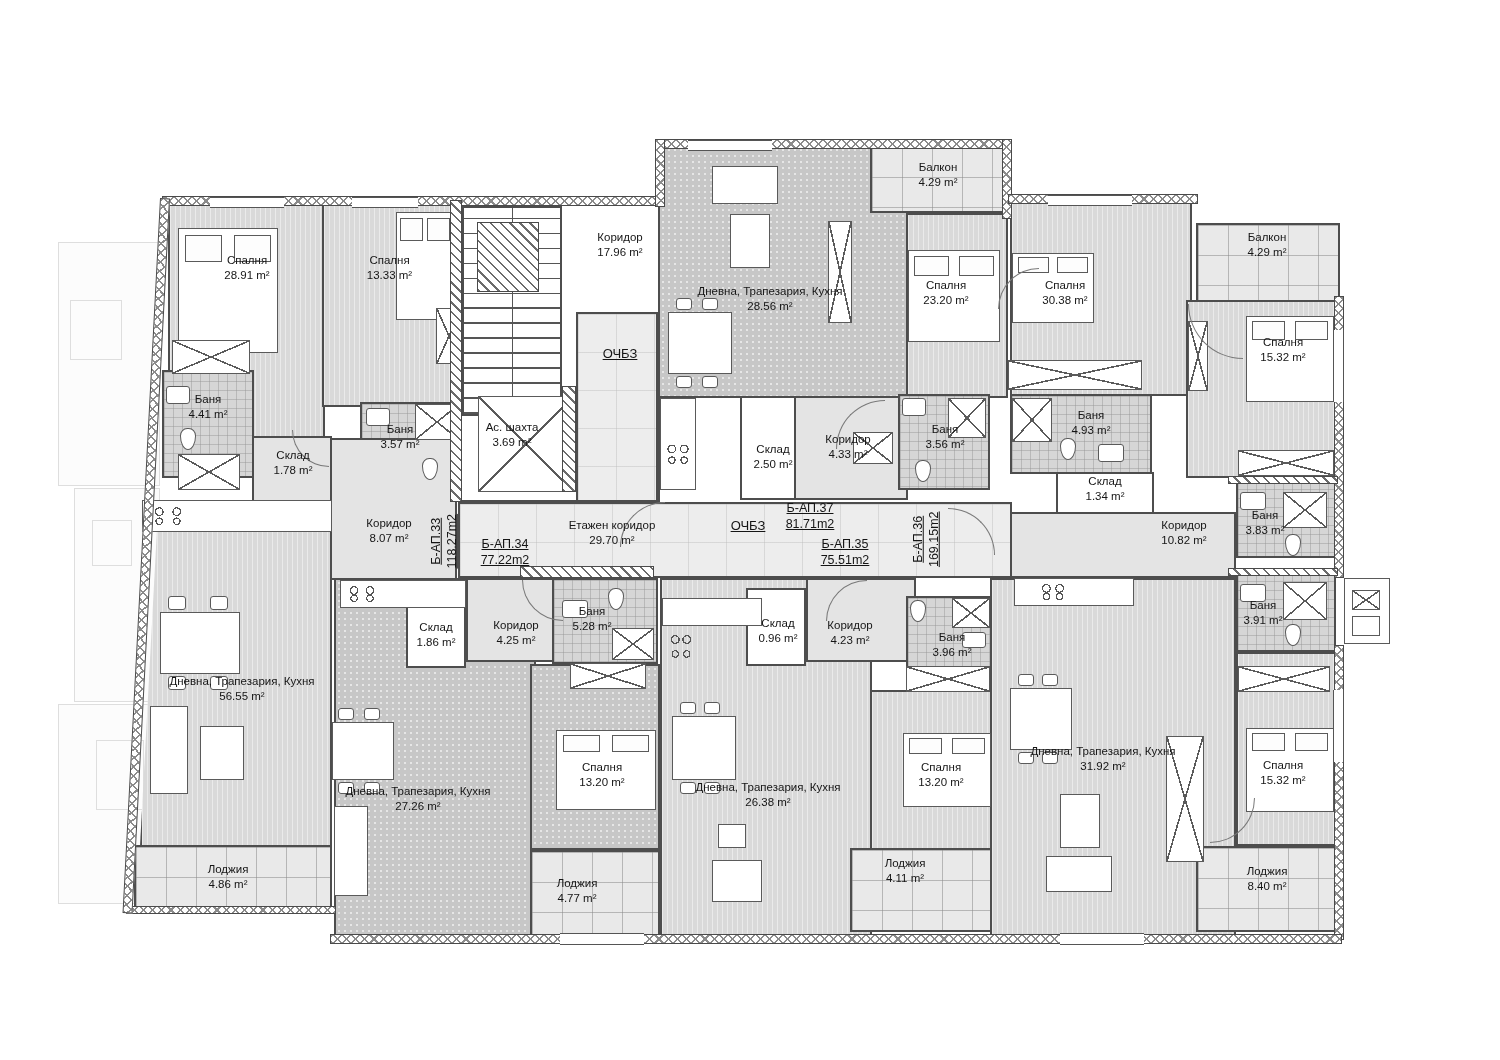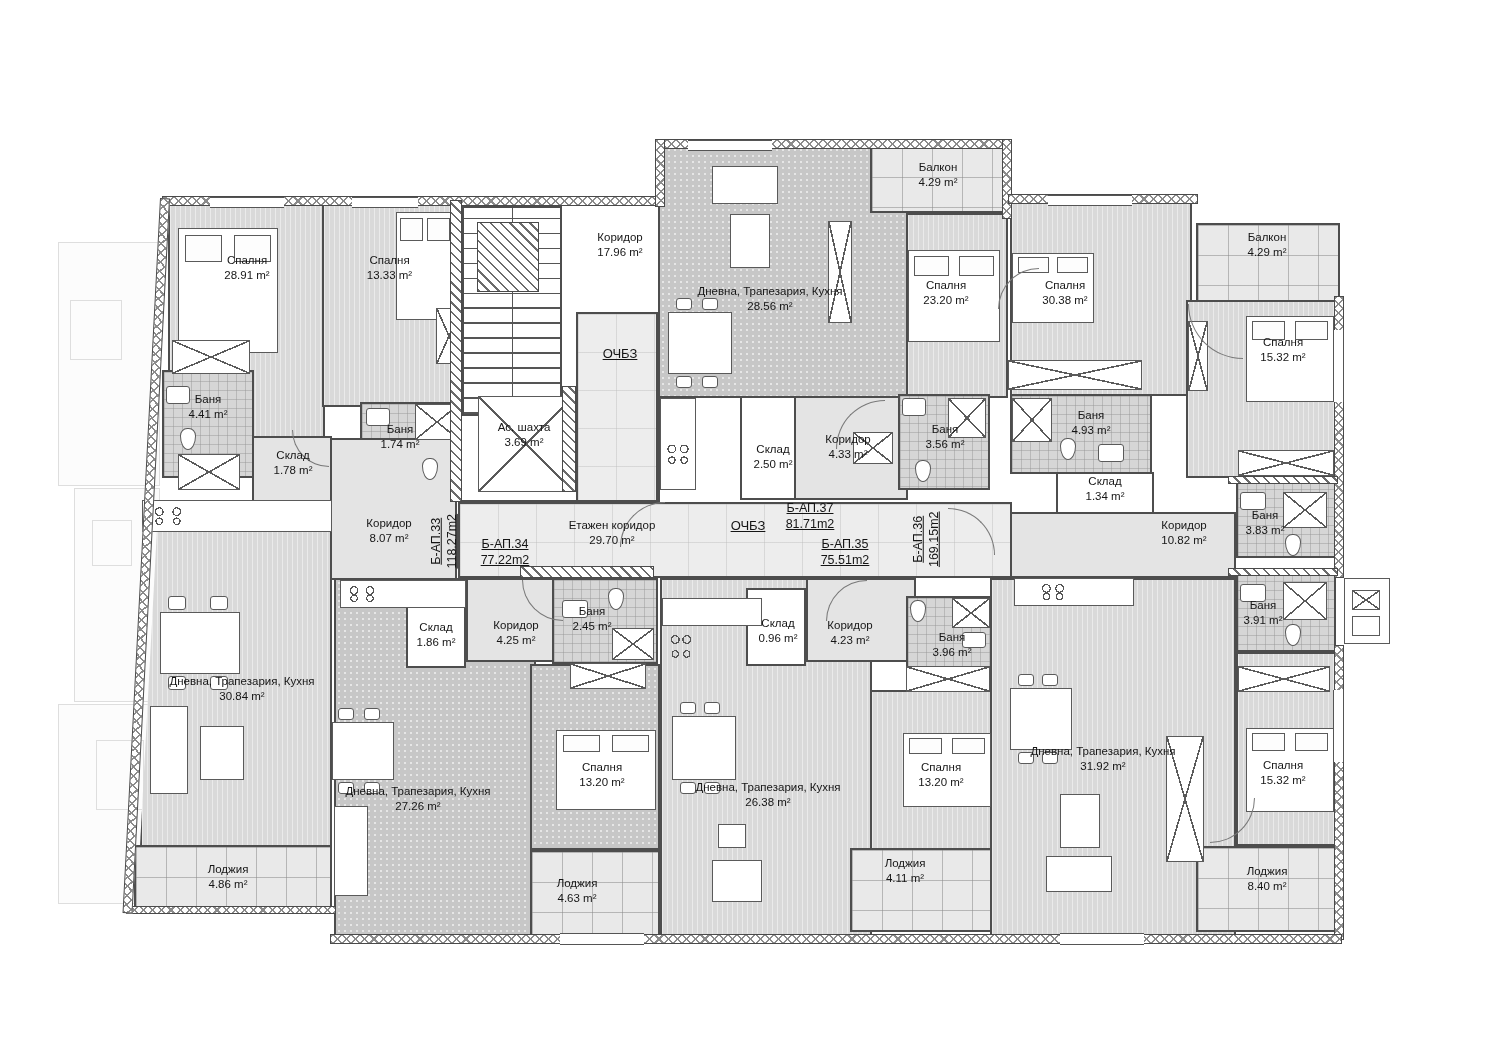--- a/index.html
+++ b/index.html
@@ -237,21 +237,21 @@
   <div class="arc" style="left:1210px;top:798px;width:44px;height:44px;transform:rotate(270deg)"></div>
   <div class="arc" style="left:826px;top:580px;width:40px;height:40px;transform:rotate(90deg)"></div>
   <div class="arc" style="left:522px;top:580px;width:40px;height:40px"></div>
   <div class="arc" style="left:948px;top:508px;width:46px;height:46px;transform:rotate(180deg)"></div>
   <div class="arc" style="left:998px;top:268px;width:40px;height:40px;transform:rotate(90deg)"></div>
 
   <div class="lbl" style="left:545px;top:230px;width:150px">
     <span>Коридор</span>
     <span>17.96 m²</span>
   </div>
-  <div class="lbl" style="left:458px;top:420px;width:132px">
+  <div class="lbl" style="left:446px;top:420px;width:132px">
     <span>Ас. шахта</span>
     <span>3.69 m²</span>
   </div>
   <div class="lbl" style="left:512px;top:518px;width:200px">
     <span>Етажен коридор</span>
     <span>29.70 m²</span>
   </div>
   <div class="lbl u" style="left:572px;top:346px;width:96px;font-size:13px">
     <span>ОЧБЗ</span>
   </div>
@@ -287,62 +287,62 @@
   <div class="lbl" style="left:322px;top:253px;width:135px">
     <span>Спалня</span>
     <span>13.33 m²</span>
   </div>
   <div class="lbl" style="left:162px;top:392px;width:92px">
     <span>Баня</span>
     <span>4.41 m²</span>
   </div>
   <div class="lbl" style="left:352px;top:422px;width:96px">
     <span>Баня</span>
-    <span>1.74 m²</span>
+    <span>3.57 m²</span>
   </div>
   <div class="lbl" style="left:252px;top:448px;width:82px">
     <span>Склад</span>
     <span>1.78 m²</span>
   </div>
   <div class="lbl" style="left:330px;top:516px;width:118px">
     <span>Коридор</span>
     <span>8.07 m²</span>
   </div>
   <div class="lbl" style="left:142px;top:674px;width:200px">
     <span>Дневна, Трапезария, Кухня</span>
-    <span>30.84 m²</span>
+    <span>56.55 m²</span>
   </div>
   <div class="lbl" style="left:138px;top:862px;width:180px">
     <span>Лоджия</span>
     <span>4.86 m²</span>
   </div>
 
   <div class="lbl" style="left:398px;top:620px;width:76px">
     <span>Склад</span>
     <span>1.86 m²</span>
   </div>
   <div class="lbl" style="left:466px;top:618px;width:100px">
     <span>Коридор</span>
     <span>4.25 m²</span>
   </div>
   <div class="lbl" style="left:546px;top:604px;width:92px">
     <span>Баня</span>
-    <span>2.45 m²</span>
+    <span>5.28 m²</span>
   </div>
   <div class="lbl" style="left:532px;top:760px;width:140px">
     <span>Спалня</span>
     <span>13.20 m²</span>
   </div>
   <div class="lbl" style="left:318px;top:784px;width:200px">
     <span>Дневна, Трапезария, Кухня</span>
     <span>27.26 m²</span>
   </div>
   <div class="lbl" style="left:510px;top:876px;width:134px">
     <span>Лоджия</span>
-    <span>4.63 m²</span>
+    <span>4.77 m²</span>
   </div>
 
   <div class="lbl" style="left:740px;top:616px;width:76px">
     <span>Склад</span>
     <span>0.96 m²</span>
   </div>
   <div class="lbl" style="left:800px;top:618px;width:100px">
     <span>Коридор</span>
     <span>4.23 m²</span>
   </div>

